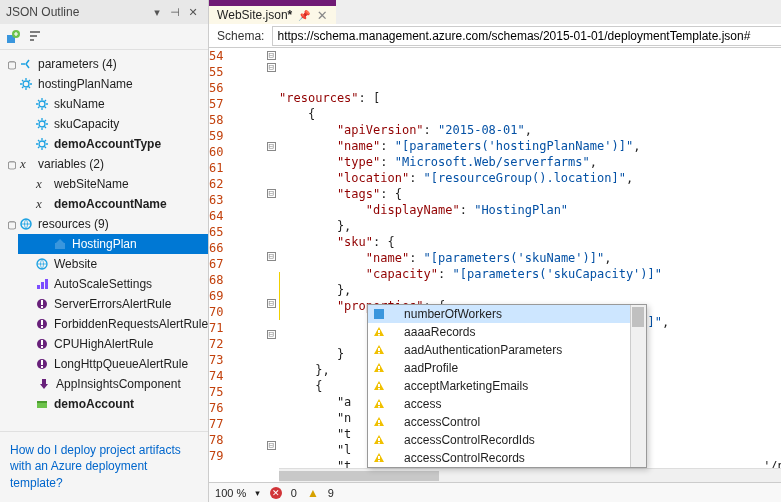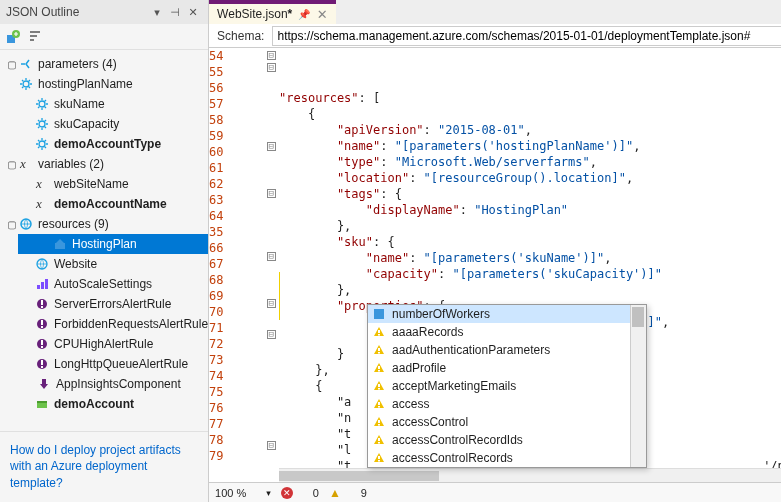--- a/index.html
+++ b/index.html
@@ -15,44 +15,44 @@
 .tree-item { display: flex; align-items: center; height: 20px; padding-left: 6px; cursor: pointer; }
 .tree-item.selected { background: #0078d4; color: #fff; margin-left: 18px; }
 .expander { width: 12px; text-align: center; color: #555; font-size: 10px; }
 .expander.empty { visibility: hidden; }
 .ti-icon { width: 16px; height: 16px; margin-right: 4px; display: inline-flex; align-items: center; justify-content: center; }
 .ti-label { white-space: nowrap; }
 .ti-label.bold { font-weight: 600; }
 .link-block { padding: 10px; border-top: 1px solid #e0e0e0; color: #0066cc; font-size: 12px; line-height: 1.4; cursor: pointer; }
 .right-panel { flex: 1; display: flex; flex-direction: column; position: relative; }
 .tab-bar { height: 24px; background: #eee; display: flex; align-items: flex-end; }
-.tab { background: #fcf8e8; border-top: 4px solid #701a75; height: 24px; padding: 0 8px; display: flex; align-items: center; gap: 6px; font-size: 12px; }
+.tab { background: #fcf8e8; border-top: 6px solid #701a75; height: 24px; padding: 0 8px; display: flex; align-items: center; gap: 6px; font-size: 12px; }
 .tab .dirty { font-weight: bold; }
 .tab .pin { color: #666; font-size: 10px; }
 .tab .close { color: #888; font-size: 13px; }
 .schema-bar { height: 24px; display: flex; align-items: center; border-bottom: 1px solid #ccc; font-size: 12px; }
 .schema-bar .label { padding: 0 8px; color: #333; }
 .schema-bar input { flex: 1; border: 1px solid #ccc; height: 20px; padding: 0 4px; font-size: 12px; }
 .editor { flex: 1; display: flex; font-family: Consolas, monospace; font-size: 12px; position: relative; overflow: hidden; }
 .gutter { width: 54px; text-align: left; color: #c2410c; padding-right: 8px; background: #fff; user-select: none; }
 .gutter div { height: 16px; line-height: 16px; }
 .fold { width: 16px; background: #fff; color: #888; user-select: none; }
 .fold div { height: 16px; line-height: 16px; text-align: center; font-size: 9px; }
 .code { flex: 1; background: #fff; position: relative; white-space: pre; overflow: hidden; }
 .code-line { height: 16px; line-height: 16px; }
 .k { color: #910000; }
 .s { color: #0451a5; }
 .intellisense { position: absolute; background: #fff; border: 1px solid #999; box-shadow: 2px 2px 6px rgba(0,0,0,0.2); font-family: "Segoe UI", Arial, sans-serif; font-size: 12px; width: 280px; }
-.intellisense .item { display: flex; align-items: center; height: 18px; padding: 0 4px; gap: 6px; }
+.intellisense .item { display: flex; align-items: center; height: 18px; padding: 0 4px; gap: 18px; }
 .intellisense .item.sel { background: #cde6ff; }
 .is-icon { width: 14px; height: 14px; display: inline-flex; align-items: center; justify-content: center; }
 .is-scroll { position: absolute; right: 0; top: 0; bottom: 0; width: 16px; background: #f0f0f0; border-left: 1px solid #ccc; }
 .is-thumb { position: absolute; right: 2px; top: 2px; width: 12px; height: 20px; background: #c0c0c0; }
 .status-bar { height: 20px; border-top: 1px solid #ccc; display: flex; align-items: center; font-size: 11px; padding: 0 6px; gap: 10px; background: #f8f8f8; }
-.status-item { display: flex; align-items: center; gap: 20px; }
+.status-item { display: flex; align-items: center; gap: 9px; }
 .err-circle { width: 12px; height: 12px; border-radius: 50%; background: #d13438; color: #fff; font-size: 9px; display: inline-flex; align-items: center; justify-content: center; }
 .warn-tri { color: #d6a100; font-size: 12px; }
 svg { display: block; }
 .hscroll { position: absolute; bottom: 0; left: 70px; right: 14px; height: 14px; background: #f0f0f0; border-top: 1px solid #ddd; }
 .hthumb { position: absolute; left: 0; top: 2px; height: 10px; width: 160px; background: #c8c8c8; }
 </style>
 </head>
 <body>
 
 <div class="panel left-panel">
@@ -324,21 +324,21 @@
         <div>55</div>
         <div>56</div>
         <div>57</div>
         <div>58</div>
         <div>59</div>
         <div>60</div>
         <div>61</div>
         <div>62</div>
         <div>63</div>
         <div>64</div>
-        <div>35</div>
+        <div>65</div>
         <div>66</div>
         <div>67</div>
         <div>68</div>
         <div>69</div>
         <div>70</div>
         <div>71</div>
         <div>72</div>
         <div>73</div>
         <div>74</div>
         <div>75</div>

